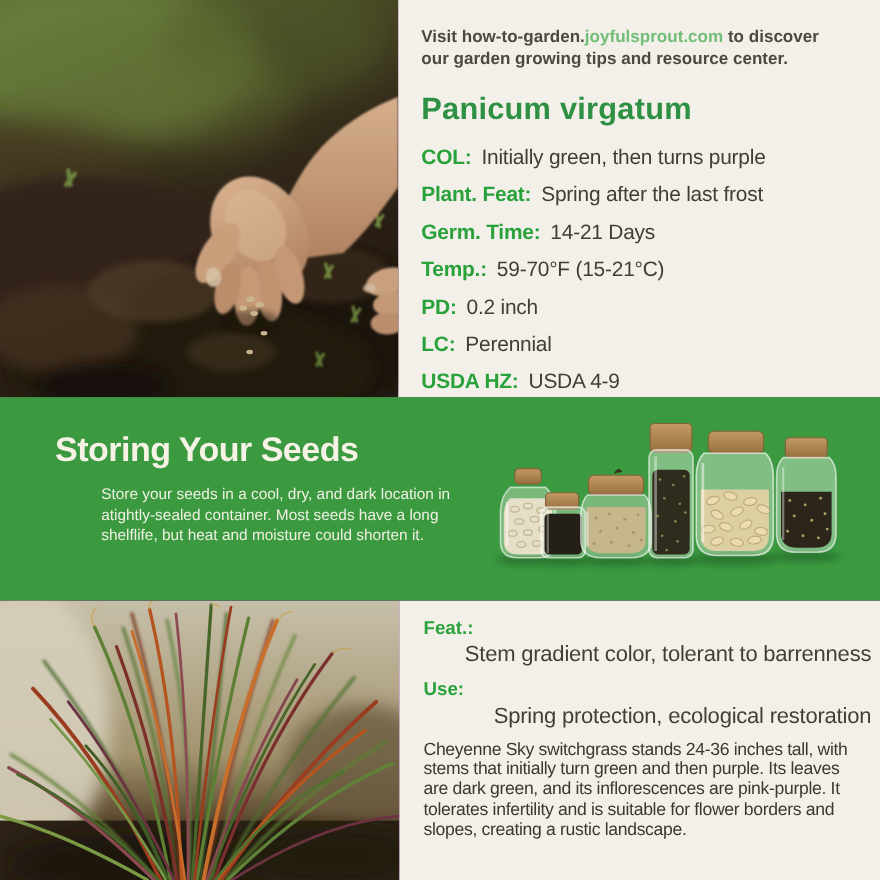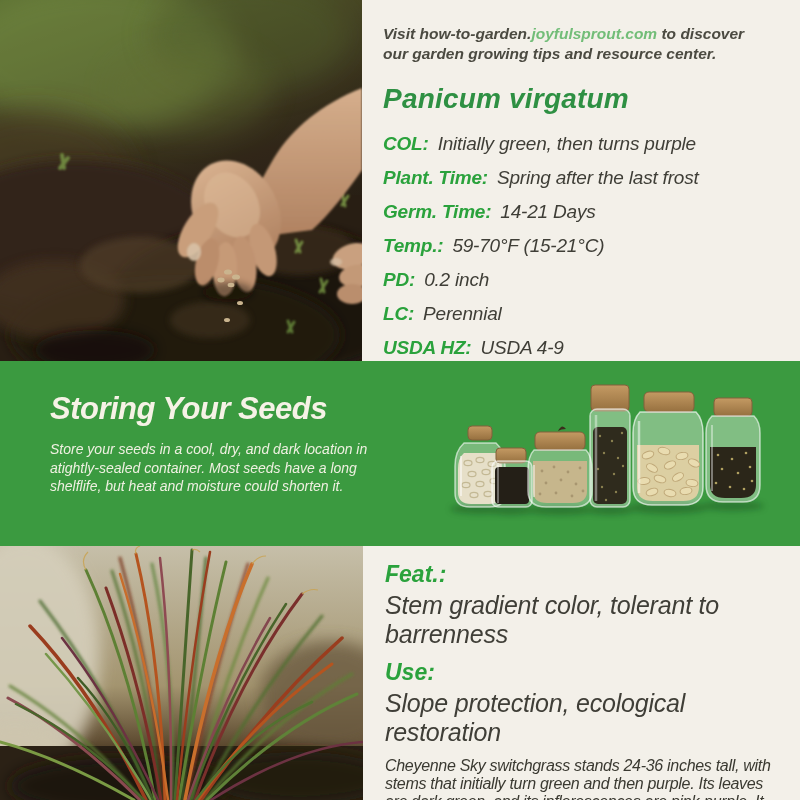--- a/index.html
+++ b/index.html
@@ -1,45 +1,45 @@
 <!DOCTYPE html>
 <html><head>
 <meta charset="utf-8">
 <style>
   * { margin:0; padding:0; box-sizing:border-box; }
   html,body { width:800px; }
   body { font-family:"Liberation Sans", sans-serif; background:#f3f0e9; }
-  .page { position:relative; width:800px; height:800px; overflow:hidden; background:#701a75;font-style:italic; }
+  .page { position:relative; width:800px; height:800px; overflow:hidden; background:#701a75; }
 
   
   .top { display:flex; height:361px; }
   .photo-top { position:relative; width:362px; height:361px; overflow:hidden; flex:none; }
   .photo-top svg, .photo-bottom svg, .jars-svg { display:block; }
   .top-info { flex:1; background:#f3f0e9; padding:24px 14px 0 21px; }
   .site-line { width:378px; font-size:15.5px; font-weight:600; line-height:1.32; color:#4b4a41; }
   .site-link { color:#72bd78; text-decoration:none; cursor:pointer; }
   .plant-title { margin-top:18px; font-size:28px; font-weight:700; color:#2e9043; letter-spacing:.2px; }
   .specs { margin-top:18px; }
   .spec-row { display:flex; gap:9px; align-items:flex-start; margin-bottom:12px; font-size:19px; white-space:nowrap; }
   .spec-label { font-weight:700; color:#2aa23c; letter-spacing:-.2px; }
   .spec-value { color:#3f3e37; font-weight:500; letter-spacing:-.2px; }
 
   
   .band { position:relative; height:185px; background:#3b9a40; overflow:hidden; }
   .band-text { position:absolute; left:50px; top:30px; width:345px; }
   .band-title { font-size:31px; font-weight:700; letter-spacing:-.5px; color:#f6f2e6; }
-  .band-body { margin-top:13px; width:332px; font-size:14px; line-height:1.33; color:#eff0e1; font-weight:500; }
+  .band-body { margin-top:13px; width:332px; font-size:14px; line-height:1.33; color:#eff0e1; font-weight:500;margin-left:42px; }
   .jars-svg { position:absolute; right:0; top:0; }
 
   
   .bottom { display:flex; height:254px; }
   .photo-bottom { position:relative; width:363px; height:254px; overflow:hidden; flex:none; }
   .bottom-info { flex:1; background:#f3f0e9; padding:15px 8px 0 22px; }
-  .detail-label { font-size:23px; font-weight:700; color:#2aa23c; }
-  .detail-value { font-size:25px; color:#3f3e37; margin:3px 0 10px 0; letter-spacing:-.2px; }
+  .detail-label { font-size:17px; font-weight:700; color:#2aa23c; }
+  .detail-value { font-size:20px; color:#3f3e37; margin:3px 0 10px 0; letter-spacing:-.2px;text-align:right; }
   .features-title { font-size:20px; font-weight:700; color:#2e9043; letter-spacing:-.4px; margin-top:4px; }
   .features-body { margin-top:5px; width:402px; font-size:16px; line-height:1.14; letter-spacing:-.3px; color:#3a3931; }
 </style>
 </head>
 <body>
 
 <div class="page">
 
   <div class="top">
 
@@ -129,21 +129,21 @@
       <div class="site-line"><span>Visit how-to-garden.</span><span class="site-link">joyfulsprout.com</span><span> to discover our garden growing tips and resource center.</span></div>
 
       <div class="plant-title">Panicum virgatum</div>
 
       <div class="specs">
         <div class="spec-row">
           <span class="spec-label">COL:</span>
           <span class="spec-value">Initially green, then turns purple</span>
         </div>
         <div class="spec-row">
-          <span class="spec-label">Plant. Time:</span>
+          <span class="spec-label">Plant. Feat:</span>
           <span class="spec-value">Spring after the last frost</span>
         </div>
         <div class="spec-row">
           <span class="spec-label">Germ. Time:</span>
           <span class="spec-value">14-21 Days</span>
         </div>
         <div class="spec-row">
           <span class="spec-label">Temp.:</span>
           <span class="spec-value">59-70°F (15-21°C)</span>
         </div>
@@ -372,18 +372,18 @@
           <path d="M136,8 q-2,-6 4,-8"></path>
             <path d="M302,48 q8,-6 16,-4"></path>
         </g>
       </svg>
     </div>
 
     <div class="bottom-info">
       <div class="detail-label">Feat.:</div>
       <div class="detail-value">Stem gradient color, tolerant to barrenness</div>
       <div class="detail-label">Use:</div>
-      <div class="detail-value">Slope protection, ecological restoration</div>
+      <div class="detail-value">Spring protection, ecological restoration</div>
       <div class="features-body">Cheyenne Sky switchgrass stands 24-36 inches tall, with stems that initially turn green and then purple. Its leaves are dark green, and its inflorescences are pink-purple. It tolerates infertility and is suitable for flower borders and slopes, creating a rustic landscape.</div>
     </div>
   </div>
 
 </div>
 
 </body></html>

